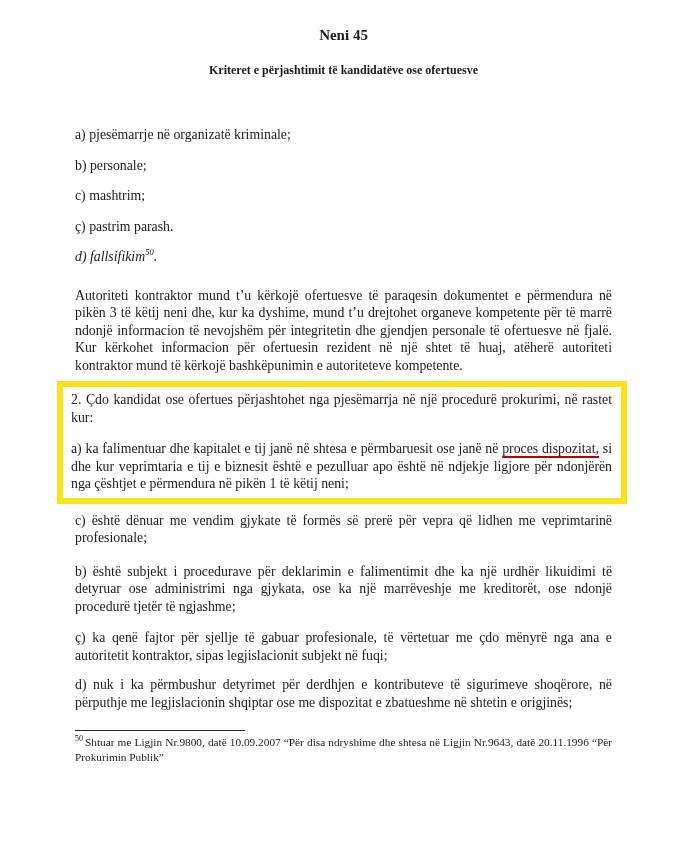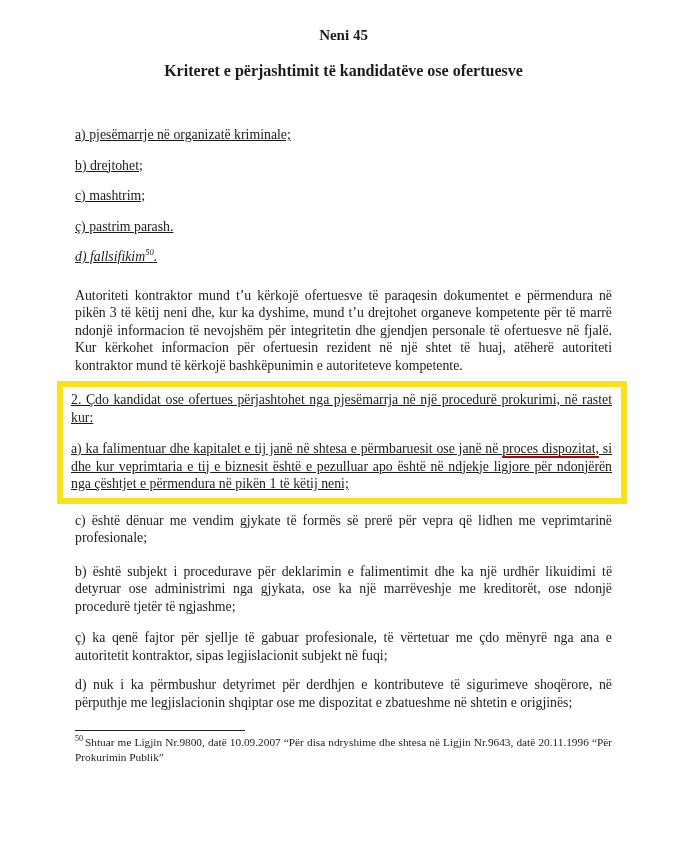--- a/index.html
+++ b/index.html
@@ -21,48 +21,46 @@
     overflow: hidden;
   }
   .title {
     margin: 0 0 17px 0;
     font-size: 15px;
     font-weight: bold;
     text-align: center;
   }
   .subtitle {
     margin: 0 0 47px 0;
-    font-size: 16px;
+    font-size: 12px;
     font-weight: bold;
     text-align: center;
   }
   .para {
     margin: 0 0 17px 0;
     text-align: justify;
   }
   .list-item {
     margin: 0 0 13px 0;
-    text-decoration: underline;
   }
   .list-item.italic {
     font-style: italic;
     margin-bottom: 21px;
   }
   .list-item.italic sup {
     font-size: 8.5px;
     line-height: 0;
   }
   .para.before-box {
     margin-bottom: 7px;
   }
   .highlight-box {
     border: 6px solid #f8e31a;
     margin: 0 -15px 8px -18px;
     padding: 4px 9px 5px 8px;
-    text-decoration: underline;
   }
   .highlight-box .intro {
     margin: 0 0 14px 0;
   }
   .highlight-box .hl-item-a {
     margin: 0;
   }
   .red-underline {
     text-decoration: underline;
     text-decoration-color: #c00000;
@@ -98,21 +96,21 @@
 <body>
 
 <div class="page">
 
   <h1 class="title">Neni 45</h1>
 
   <h2 class="subtitle">Kriteret e përjashtimit të kandidatëve ose ofertuesve</h2>
 
 
   <p class="list-item">a) pjesëmarrje në organizatë kriminale;</p>
-  <p class="list-item">b) drejtohet;</p>
+  <p class="list-item">b) personale;</p>
   <p class="list-item">c) mashtrim;</p>
   <p class="list-item">ç) pastrim parash.</p>
 
   <p class="list-item italic"><span>d) fallsifikim</span><sup>50</sup><span>.</span></p>
 
   <p class="para before-box">Autoriteti kontraktor mund t’u kërkojë ofertuesve të paraqesin dokumentet e përmendura në pikën 3 të këtij neni dhe, kur ka dyshime, mund t’u drejtohet organeve kompetente për të marrë ndonjë informacion të nevojshëm për integritetin dhe gjendjen personale të ofertuesve në fjalë. Kur kërkohet informacion për ofertuesin rezident në një shtet të huaj, atëherë autoriteti kontraktor mund të kërkojë bashkëpunimin e autoriteteve kompetente.</p>
 
   <div class="highlight-box">
     <p class="para intro">2. Çdo kandidat ose ofertues përjashtohet nga pjesëmarrja në një procedurë prokurimi, në rastet kur:</p>
     <p class="para hl-item-a"><span>a) ka falimentuar dhe kapitalet e tij janë në shtesa e përmbaruesit ose janë në </span><span class="red-underline">proces dispozitat,</span><span> si dhe kur veprimtaria e tij e biznesit është e pezulluar apo është në ndjekje ligjore për ndonjërën nga çështjet e përmendura në pikën 1 të këtij neni;</span></p>

